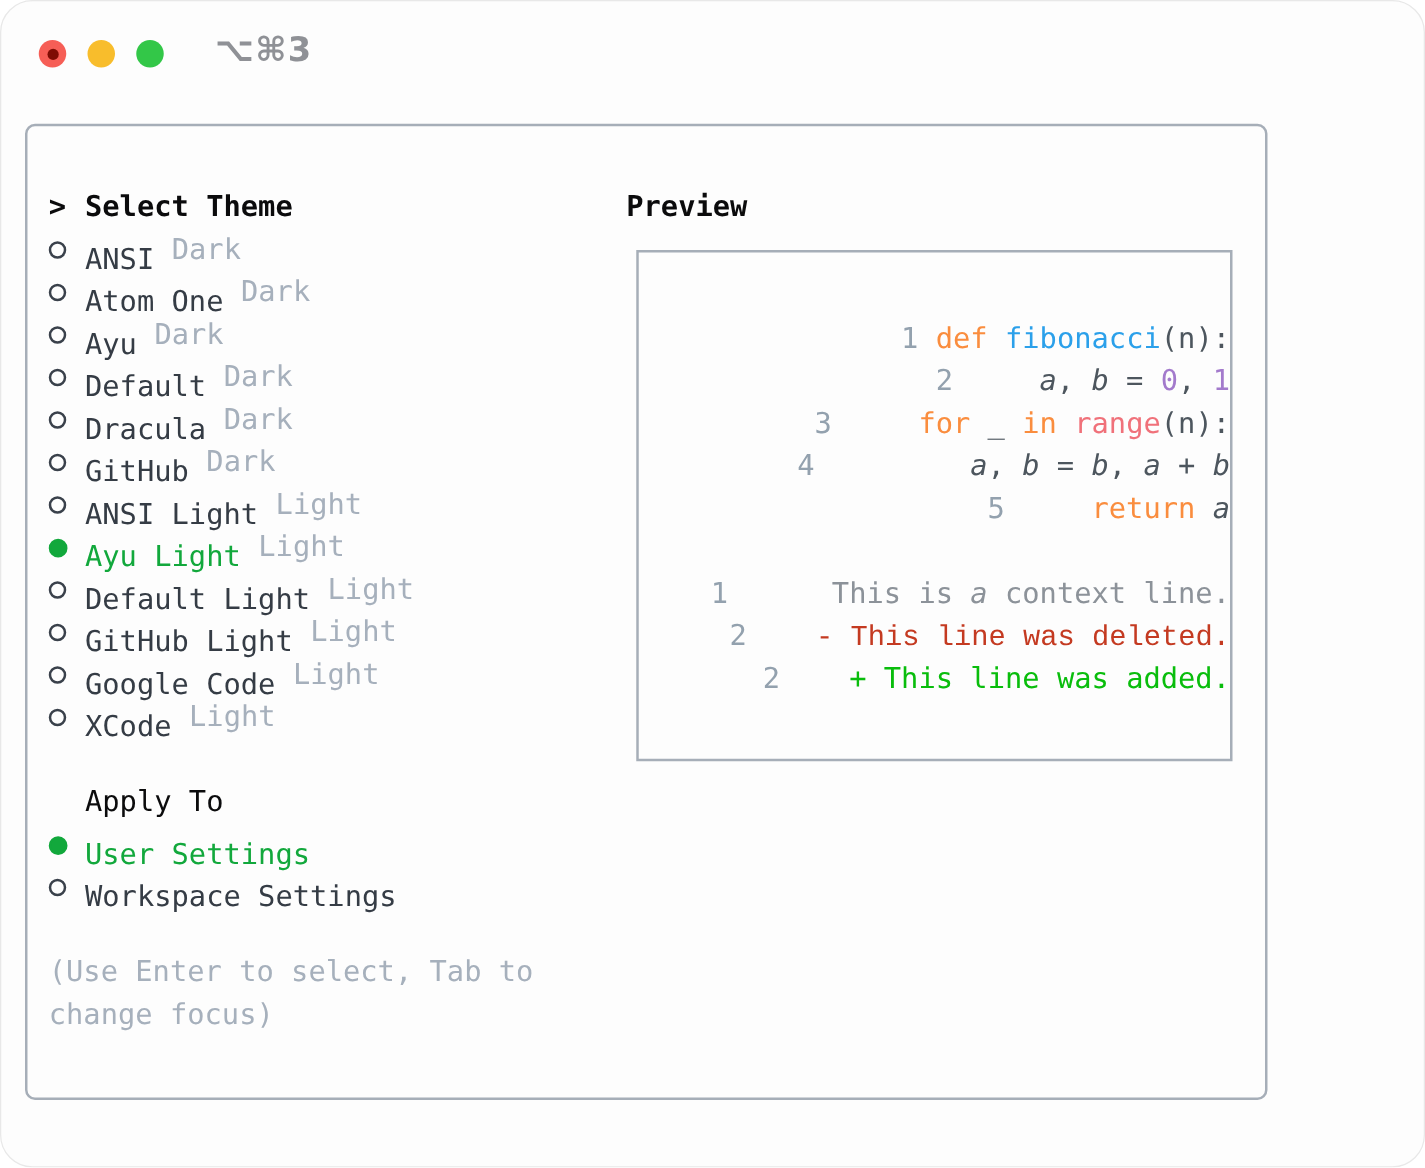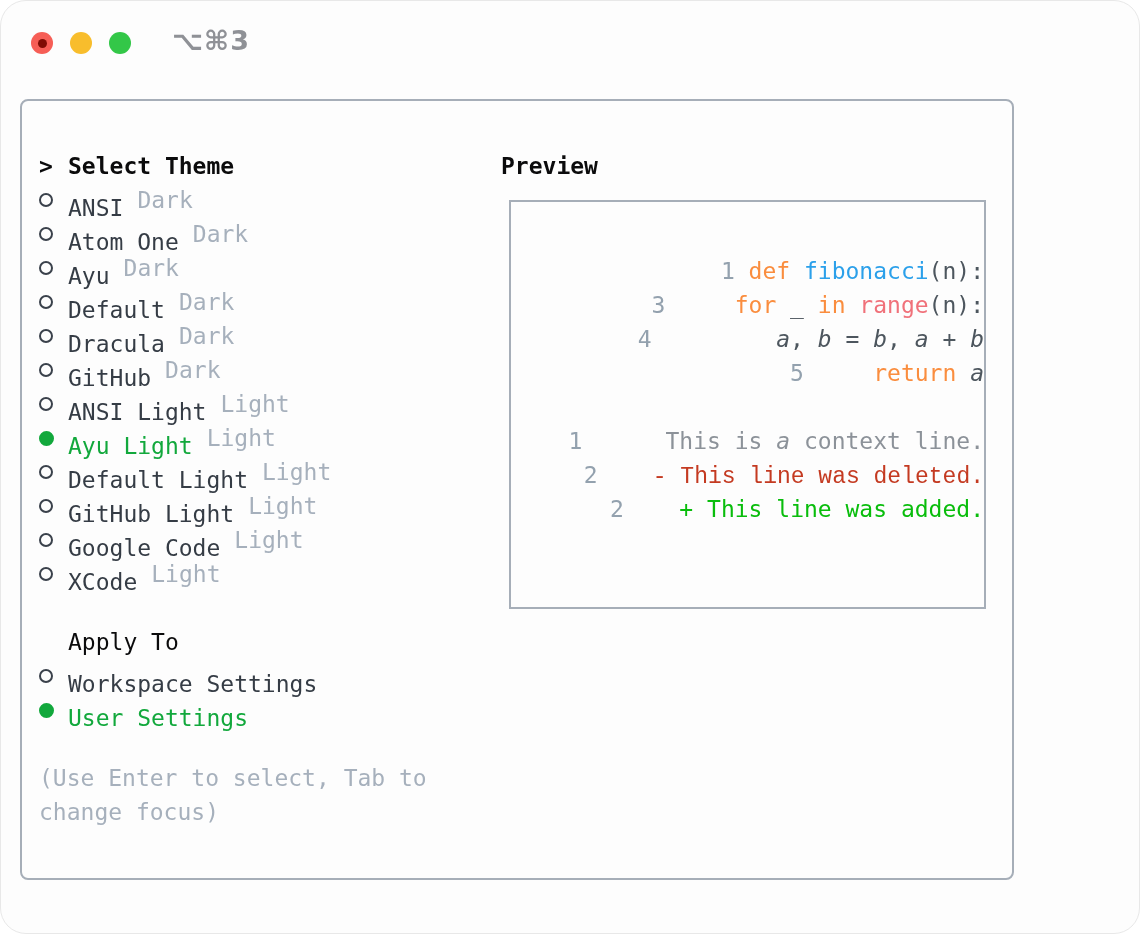--- a/index.html
+++ b/index.html
@@ -181,40 +181,41 @@
         </div>
 
       <div class="row apply-hdr">
         <span class="marker"></span>
         <span class="hdr">Apply To</span>
       </div>
 
       <div>
           <div class="row">
             <span class="marker">
+              <span class="dot sel"></span>
+            </span>
+            <span class="name selgreen">User Settings</span>
+          </div>
+          <div class="row">
+            <span class="marker">
               <span class="dot"></span>
             </span>
             <span class="name">Workspace Settings</span>
-          </div>
-          <div class="row">
-            <span class="marker">
-              <span class="dot sel"></span>
-            </span>
-            <span class="name selgreen">User Settings</span>
           </div>
         </div>
 
       <div class="hint">(Use Enter to select, Tab to change focus)</div>
     </div>
 
     <div class="right">
       <div class="preview-label">Preview</div>
       <div class="preview-box">
         <div>
             <div class="code-line"><span class="tok ln">1 </span><span class="tok kw">def</span><span class="tok fg"> </span><span class="tok fn">fibonacci</span><span class="tok fg">(n):</span></div>
+            <div class="code-line"><span class="tok ln">2 </span><span class="tok fg">    </span><span class="tok it">a</span><span class="tok fg">, </span><span class="tok it">b</span><span class="tok fg"> = </span><span class="tok num">0</span><span class="tok fg">, </span><span class="tok num">1</span></div>
             <div class="code-line"><span class="tok ln">3 </span><span class="tok fg">    </span><span class="tok kw">for</span><span class="tok fg"> _ </span><span class="tok kw">in</span><span class="tok fg"> </span><span class="tok coral">range</span><span class="tok fg">(n):</span></div>
             <div class="code-line"><span class="tok ln">4 </span><span class="tok fg">        </span><span class="tok it">a</span><span class="tok fg">, </span><span class="tok it">b</span><span class="tok fg"> = </span><span class="tok it">b</span><span class="tok fg">, </span><span class="tok it">a</span><span class="tok fg"> + </span><span class="tok it">b</span></div>
             <div class="code-line"><span class="tok ln">5 </span><span class="tok fg">    </span><span class="tok kw">return</span><span class="tok fg"> </span><span class="tok it">a</span></div>
             <div class="code-line"><span class="tok ln">  </span></div>
             <div class="code-line"><span class="tok ln">1 </span><span class="tok ctx">     This is </span><span class="tok ctxit">a</span><span class="tok ctx"> context line.</span></div>
             <div class="code-line"><span class="tok ln">2 </span><span class="tok del">   - This line was deleted.</span></div>
             <div class="code-line"><span class="tok ln">2 </span><span class="tok add">   + This line was added.</span></div>
           </div>
       </div>
     </div>

